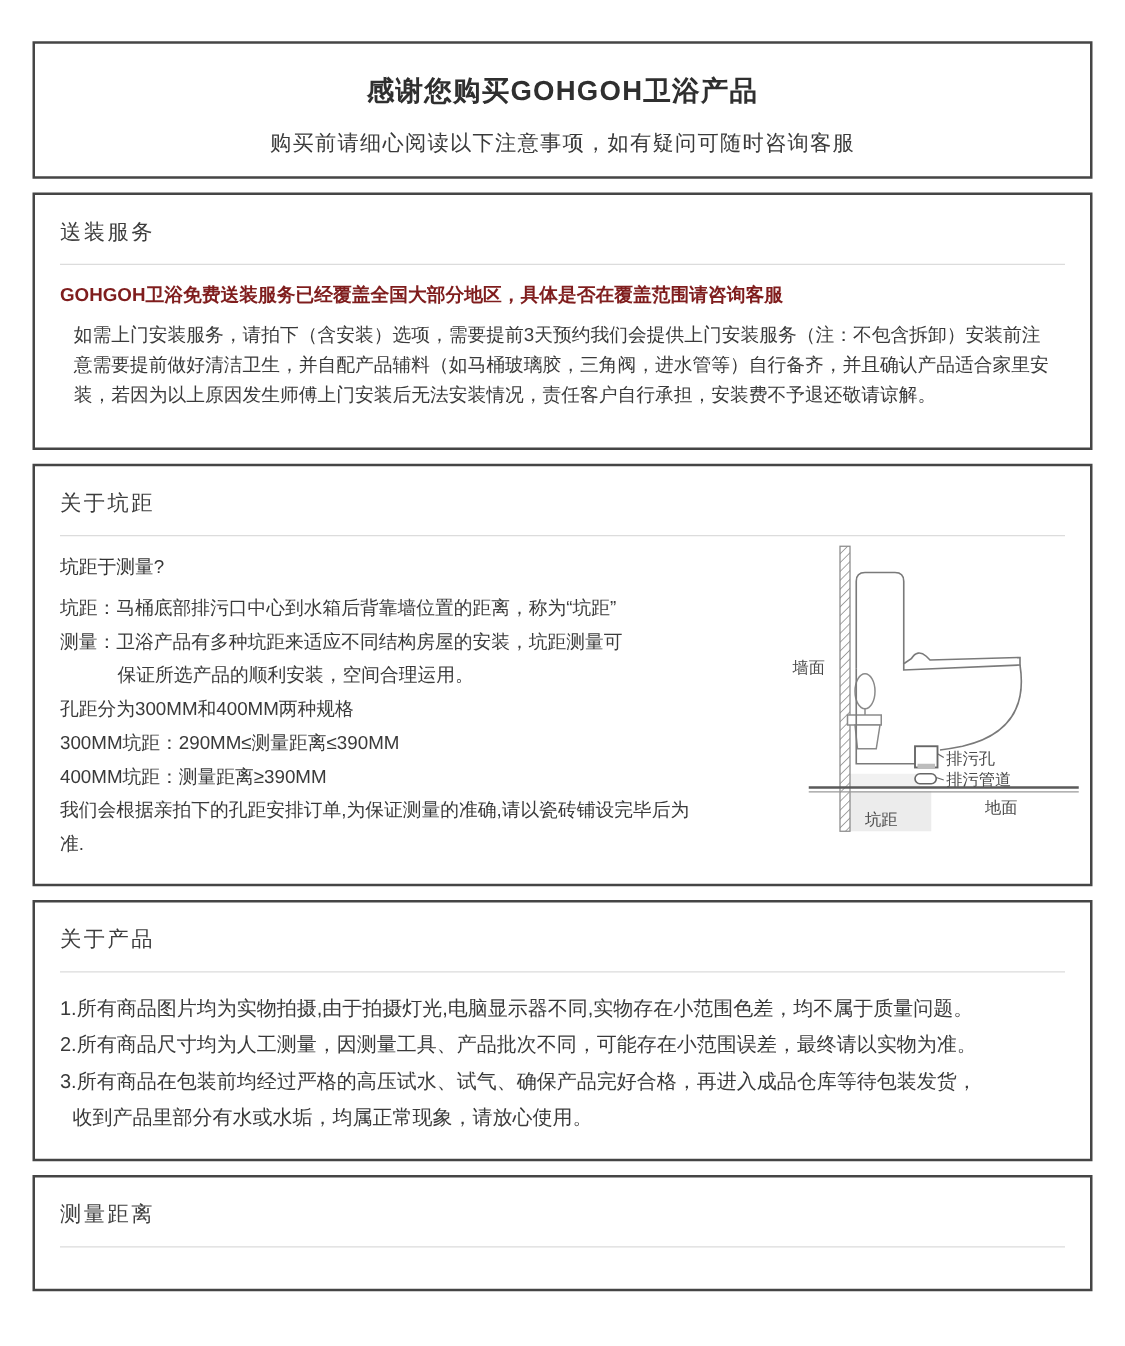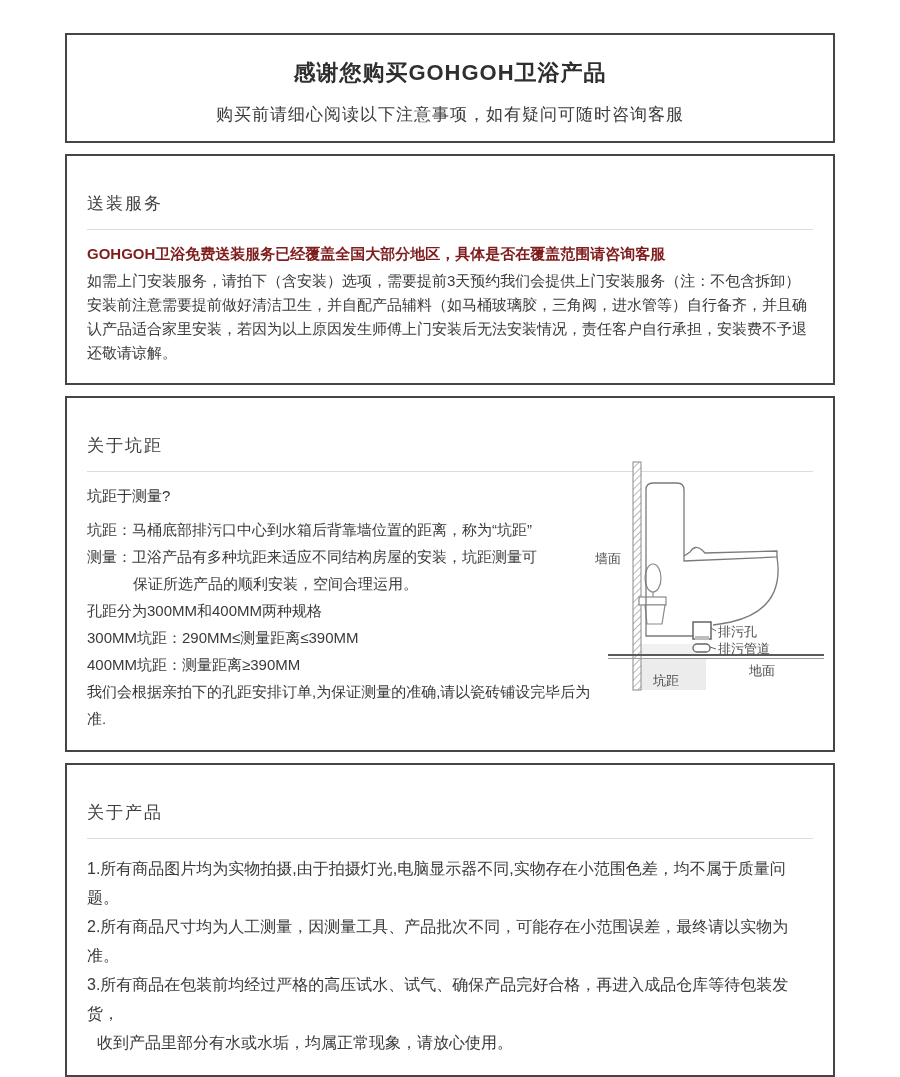--- a/index.html
+++ b/index.html
@@ -6,21 +6,21 @@
   html, body { margin: 0; padding: 0; }
   body {
     width: 900px;
     height: 1077px;
     background: #ffffff;
     font-family: "Liberation Sans", sans-serif;
     color: #3d3d3d;
     padding-top: 33px;
   }
   .box {
-    width: 770px;
+    width: 848px;
     margin: 0 auto 11px auto;
     border: 2px solid #454545;
     background: #fff;
   }
   
   .box.header-box {
     height: 110px;
     text-align: center;
     padding-top: 23px;
   }
@@ -31,21 +31,21 @@
     margin: 0;
     letter-spacing: 1px;
   }
   .sub-title {
     font-size: 17px;
     color: #3a3a3a;
     margin-top: 15px;
     letter-spacing: 1px;
   }
   
-  .section { padding: 36px 20px 18px 20px; }
+  .section { padding: 18px 20px 18px 20px; }
   .sec-title {
     font-size: 17px;
     font-weight: 400;
     color: #3d3d3d;
     margin: 0;
     letter-spacing: 2px;
   }
   .divider {
     border: none;
     border-top: 1px solid #dcdcdc;
@@ -54,21 +54,21 @@
   .lead {
     font-size: 15px;
     font-weight: 700;
     color: #7f1d1d;
     margin: 0 0 5px 0;
   }
   .body-text {
     font-size: 15px;
     line-height: 24px;
     color: #3a3a3a;
-    margin: 0;
+    margin: 11px;
   }
   
   .pit-section { position: relative; min-height: 327px; }
   .pit-text { width: 515px; }
   .qa-head {
     font-size: 15px;
     font-weight: 400;
     color: #333;
     margin: 4px 0 10px 0;
   }

